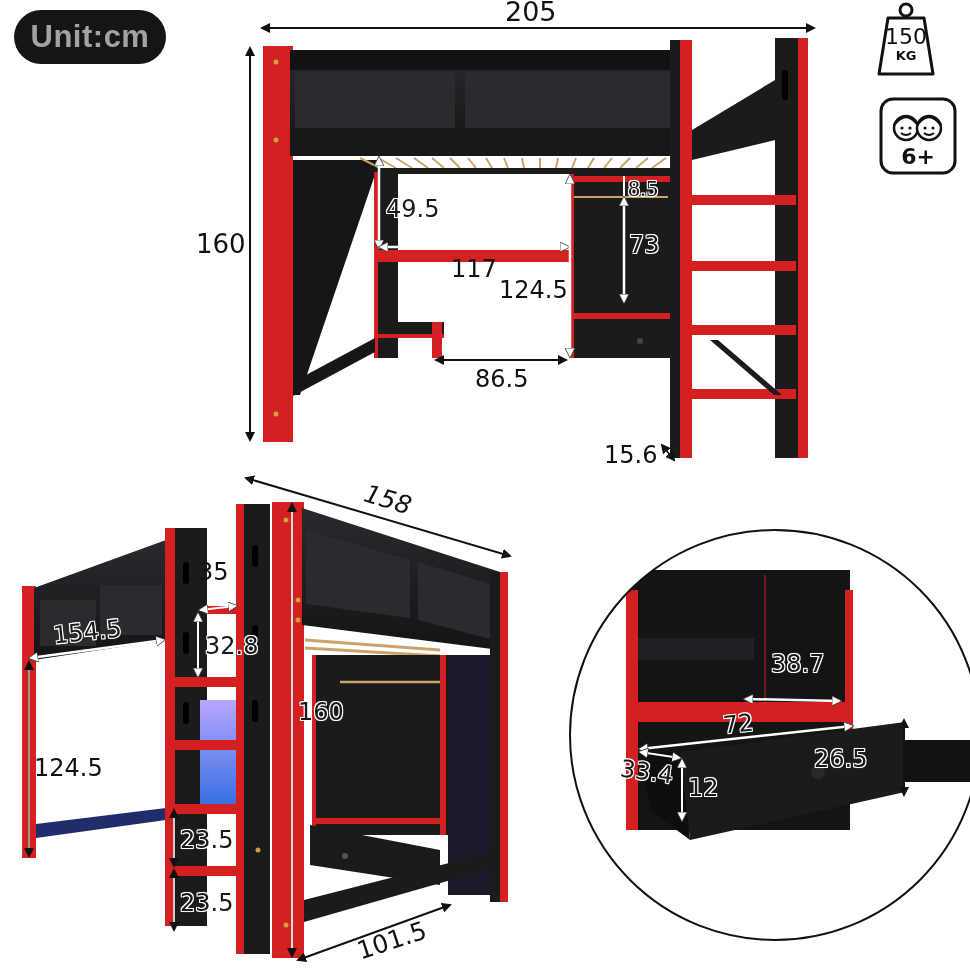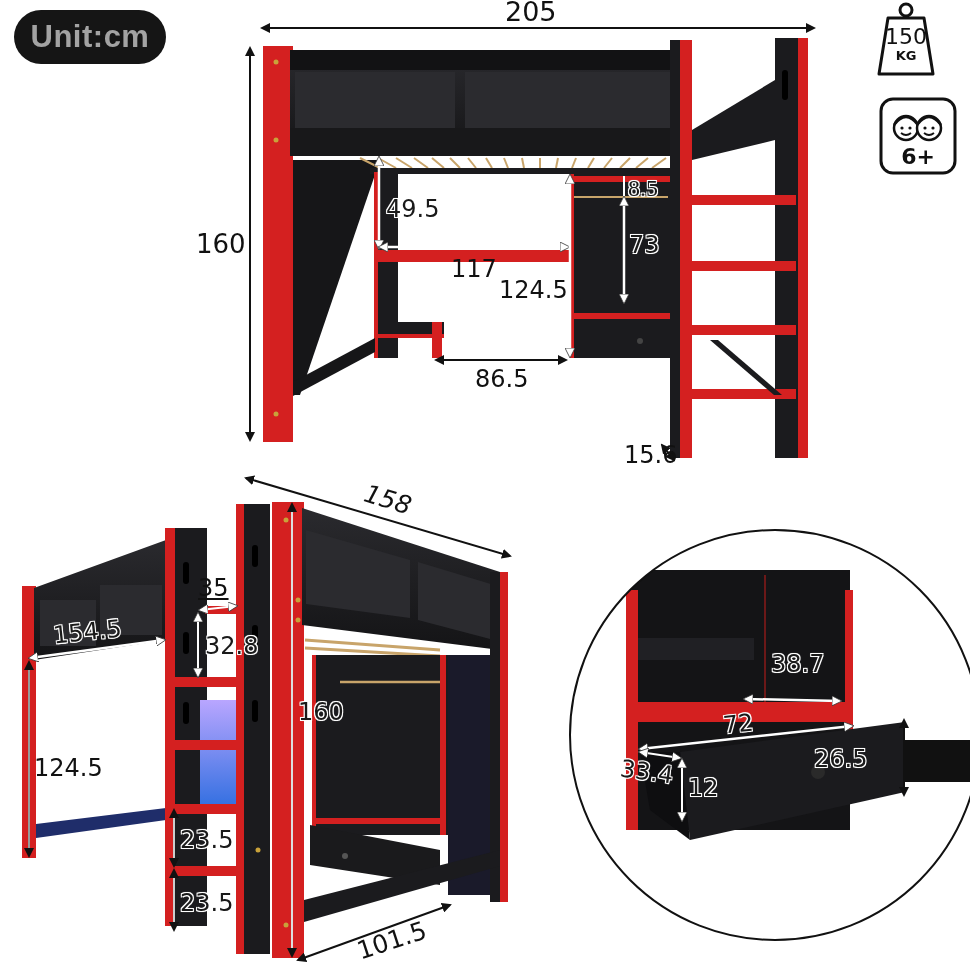--- a/index.html
+++ b/index.html
@@ -244,25 +244,25 @@
 </div>
 
 <div class="dim" style="left:505px;top:-2px;font-size:27px;">205</div>
 <div class="dim" style="left:196px;top:231px;font-size:26px;">160</div>
 <div class="dim outline" style="left:386px;top:197px;">49.5</div>
 <div class="dim" style="left:451px;top:257px;">117</div>
 <div class="dim" style="left:499px;top:278px;">124.5</div>
 <div class="dim" style="left:475px;top:367px;">86.5</div>
 <div class="dim outline" style="left:628px;top:176px;font-family:Liberation Serif, serif;">8.5</div>
 <div class="dim outline" style="left:629px;top:233px;">73</div>
-<div class="dim" style="left:604px;top:443px;margin-left:20px;">15.6</div>
+<div class="dim" style="left:604px;top:443px;">15.6</div>
 
 <div class="dim" style="left:364px;top:487px;transform:rotate(17deg);font-size:25px;font-style:italic;">158</div>
 <div class="dim outline" style="left:53px;top:620px;transform:rotate(-6deg);">154.5</div>
-<div class="dim" style="left:198px;top:576px;text-decoration:underline;">35</div>
+<div class="dim" style="left:198px;top:560px;">35</div>
 <div class="dim outline" style="left:205px;top:634px;">32.8</div>
 <div class="dim outline" style="left:298px;top:700px;">160</div>
 <div class="dim" style="left:34px;top:756px;">124.5</div>
 <div class="dim outline" style="left:180px;top:828px;">23.5</div>
 <div class="dim outline" style="left:180px;top:891px;">23.5</div>
 <div class="dim" style="left:356px;top:928px;transform:rotate(-18deg);font-size:25px;">101.5</div>
 
 <div class="dim outline" style="left:771px;top:652px;">38.7</div>
 <div class="dim outline" style="left:723px;top:712px;transform:rotate(-6deg);">72</div>
 <div class="dim outline" style="left:620px;top:760px;transform:rotate(8deg);">33.4</div>

